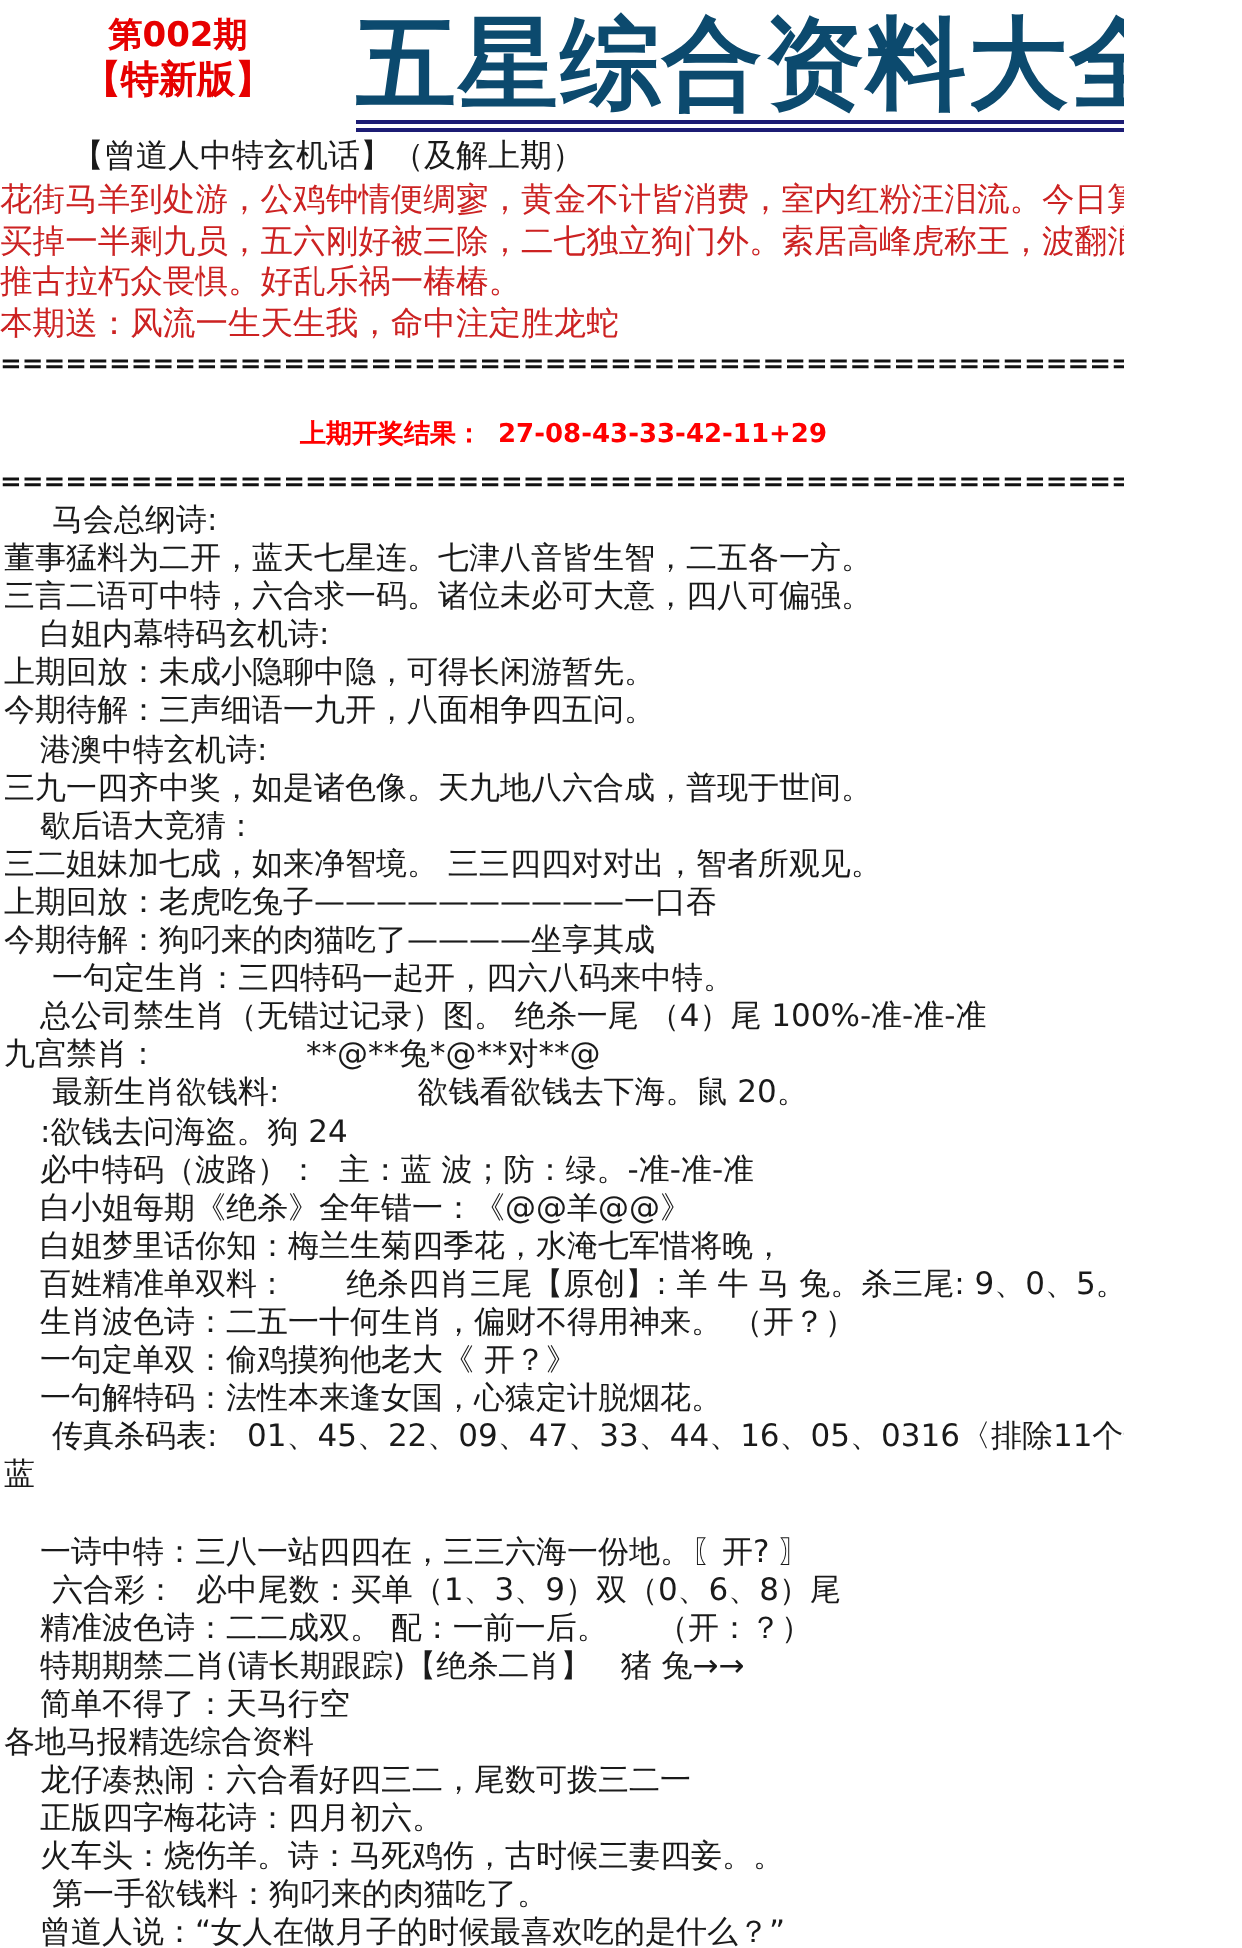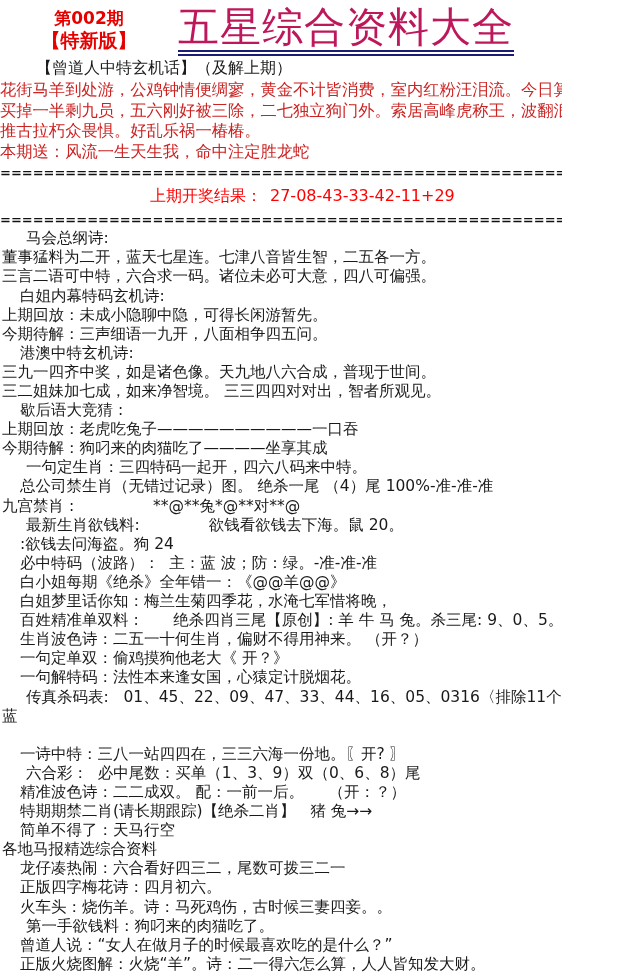--- a/index.html
+++ b/index.html
@@ -5,27 +5,27 @@
   html,body{margin:0;padding:0;background:#fff;}
   .page{
     width:562px;height:974px;background:#ffffff;overflow:hidden;position:relative;
     font-family:"DejaVu Sans",sans-serif;color:#1a1a1a;
   }
   .header{display:flex;align-items:flex-start;padding-top:5px;}
   .issue{width:178px;flex:0 0 178px;text-align:center;color:#e60000;font-weight:bold;line-height:1.22;padding-top:3px;}
   .issue .l1{font-size:17px;}
   .issue .l2{font-size:19px;}
   .title{
-    font-size:41px;font-weight:normal;color:#be185d;letter-spacing:1px;line-height:1.08;
+    font-size:50px;font-weight:bold;color:#0c4a6e;letter-spacing:1px;line-height:1.08;
     border-bottom:6px double #1c1c74;padding-bottom:1px;white-space:nowrap;
   }
   .subtitle{margin-left:36px;font-size:16px;line-height:20px;margin-top:2px;}
   .poem{color:#cc2222;font-size:16.3px;line-height:20.5px;white-space:pre;margin-top:2px;overflow:hidden;}
   .sep{font-weight:bold;font-size:13px;line-height:13px;letter-spacing:0px;white-space:pre;overflow:hidden;margin-top:4px;color:#111;}
-  .result{color:#ff0000;font-weight:normal;font-size:16px;line-height:26px;margin:4px 0 2px 150px;white-space:nowrap;}
+  .result{color:#ff0000;font-weight:bold;font-size:13px;line-height:26px;margin:16px 0 2px 150px;white-space:nowrap;}
   .result .nums{margin-left:8px;}
   .body-lines{margin-top:3px;font-size:15.5px;line-height:19.1px;}
   .line{white-space:pre;overflow:hidden;min-height:19.1px;}
   .ind0{padding-left:2px;}
   .ind1{padding-left:20px;}
   .ind2{padding-left:26px;}
 </style>
 </head>
 <body>
 
@@ -53,22 +53,22 @@
 
   <div class="body-lines">
       <div class="line ind2">马会总纲诗:</div>
       <div class="line ind0">董事猛料为二开，蓝天七星连。七津八音皆生智，二五各一方。</div>
       <div class="line ind0">三言二语可中特，六合求一码。诸位未必可大意，四八可偏强。</div>
       <div class="line ind1">白姐内幕特码玄机诗:</div>
       <div class="line ind0">上期回放：未成小隐聊中隐，可得长闲游暂先。</div>
       <div class="line ind0">今期待解：三声细语一九开，八面相争四五问。</div>
       <div class="line ind1">港澳中特玄机诗:</div>
       <div class="line ind0">三九一四齐中奖，如是诸色像。天九地八六合成，普现于世间。</div>
+      <div class="line ind1">歇后语大竞猜 :</div>
       <div class="line ind0">三二姐妹加七成，如来净智境。 三三四四对对出，智者所观见。</div>
-      <div class="line ind1">歇后语大竞猜 :</div>
       <div class="line ind0">上期回放：老虎吃兔子——————————一口吞</div>
       <div class="line ind0">今期待解：狗叼来的肉猫吃了————坐享其成</div>
       <div class="line ind2">一句定生肖：三四特码一起开，四六八码来中特。</div>
       <div class="line ind1">总公司禁生肖（无错过记录）图。 绝杀一尾 （4）尾 100%-准-准-准</div>
       <div class="line ind0">九宫禁肖 :                **@**兔*@**对**@</div>
       <div class="line ind2">最新生肖欲钱料:              欲钱看欲钱去下海。鼠 20。</div>
       <div class="line ind1">:欲钱去问海盗。狗 24</div>
       <div class="line ind1">必中特码（波路）：  主：蓝 波；防：绿。-准-准-准</div>
       <div class="line ind1">白小姐每期《绝杀》全年错一：《@@羊@@》</div>
       <div class="line ind1">白姐梦里话你知：梅兰生菊四季花，水淹七军惜将晚，</div>

